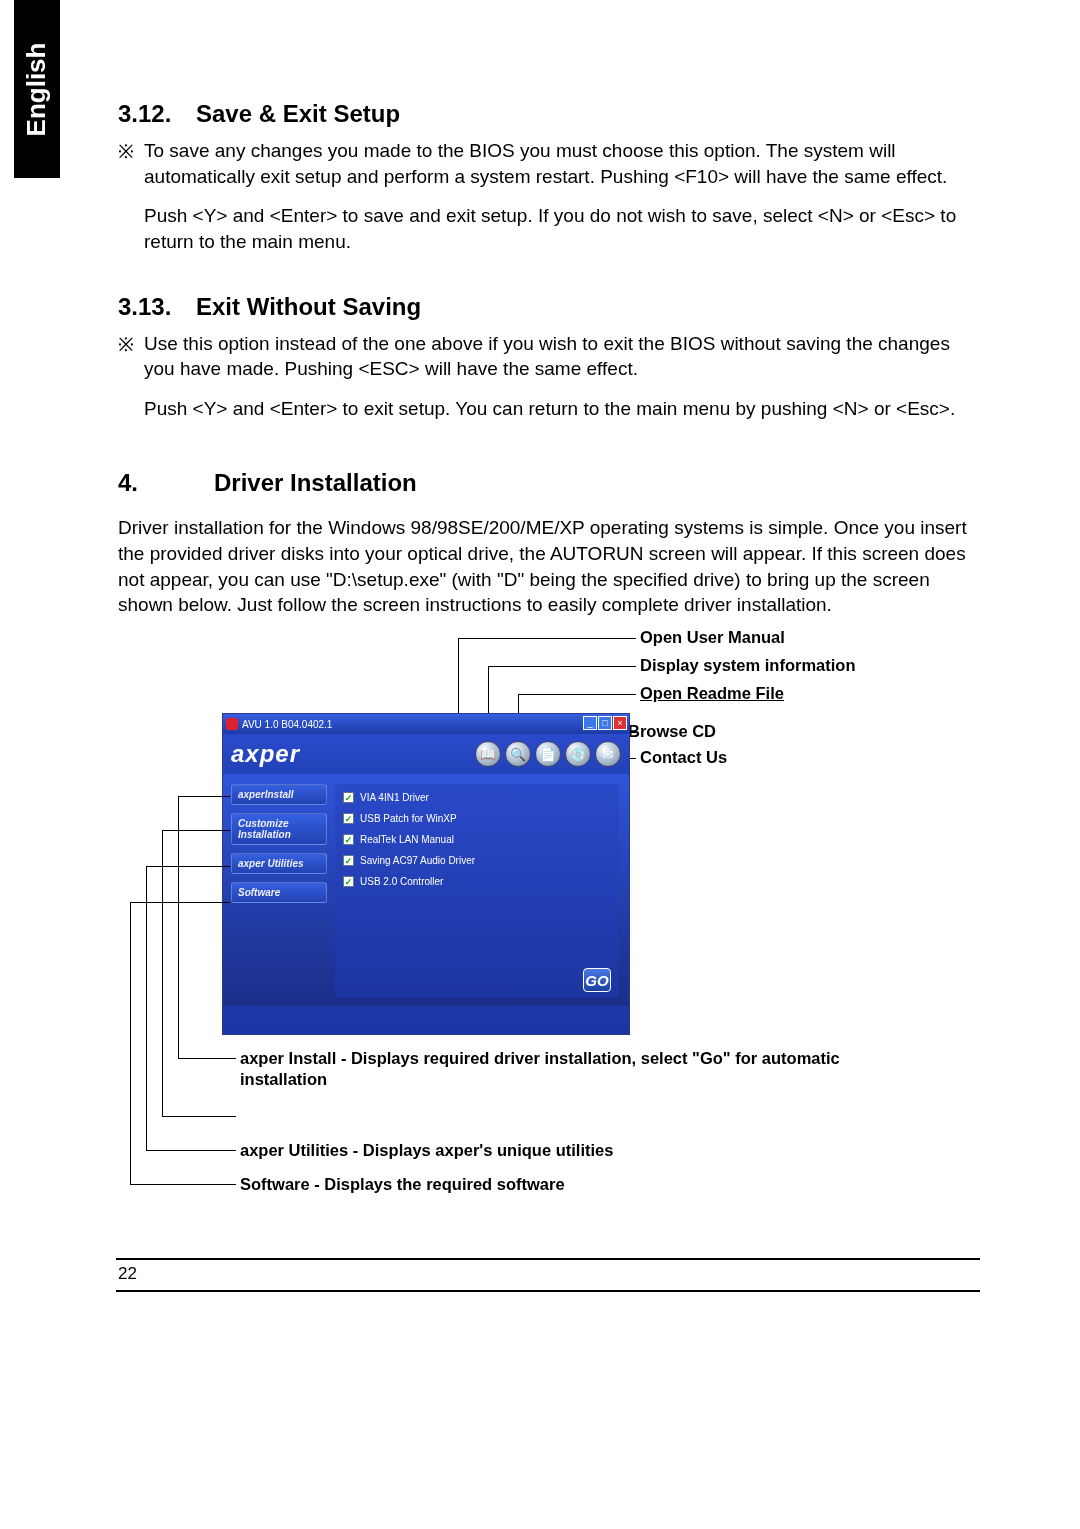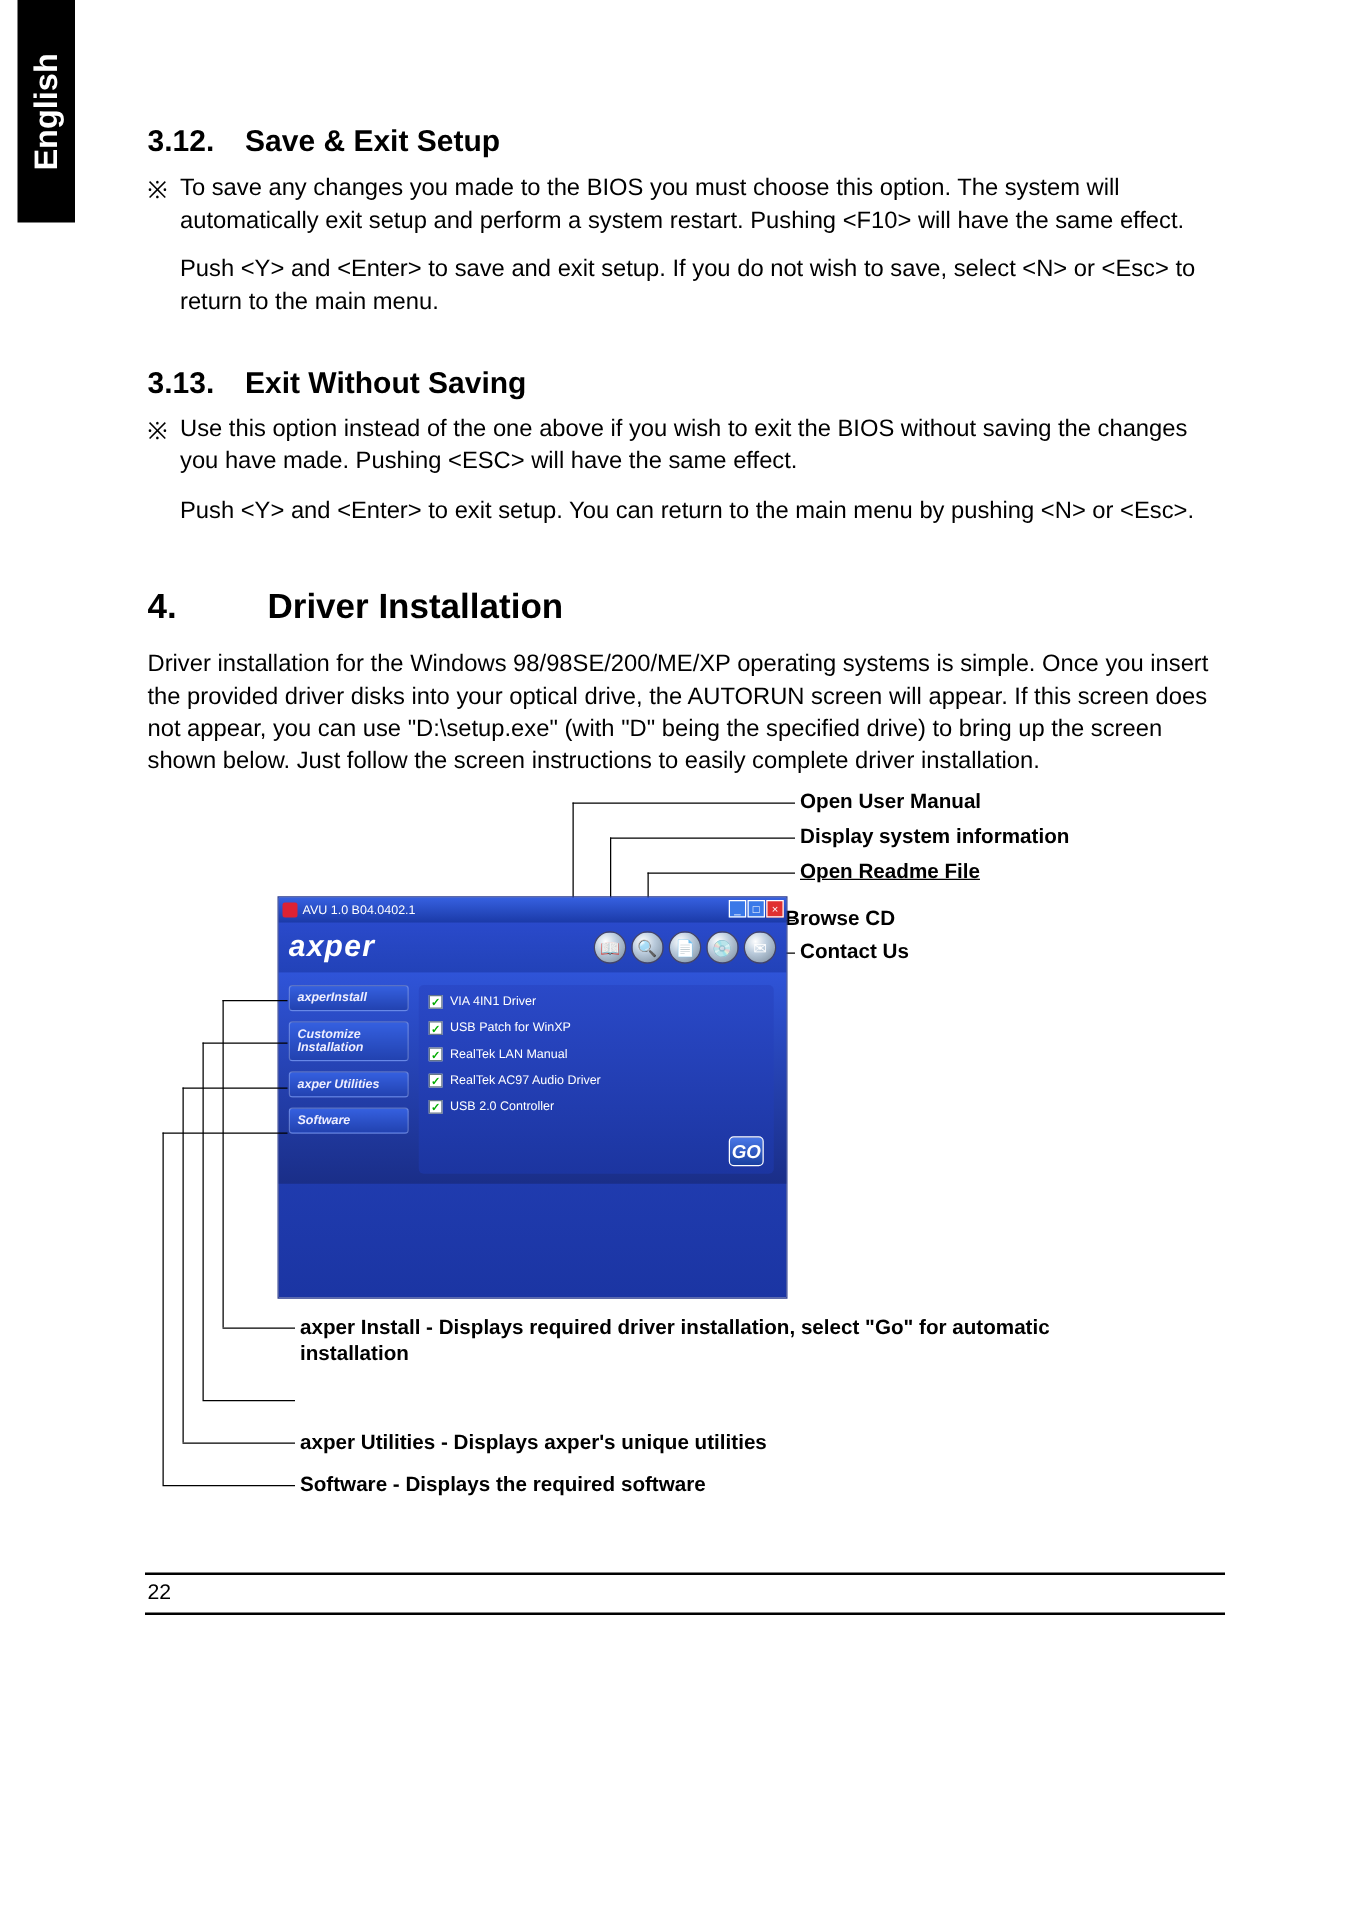--- a/index.html
+++ b/index.html
@@ -40,21 +40,21 @@
   h2.section .num { display: inline-block; width: 78px; }
   .para {
     font-size: 19px;
     line-height: 1.35;
     margin-left: 26px;
     margin-bottom: 14px;
   }
   .bullet-row { display: flex; }
   .bullet-sym { width: 26px; flex-shrink: 0; font-size: 19px; }
   h1.chapter {
-    font-size: 28px;
+    font-size: 24px;
     font-weight: bold;
     margin: 34px 0 18px 0;
   }
   h1.chapter .num { display: inline-block; width: 96px; }
   .intro {
     font-size: 19px;
     line-height: 1.35;
     margin-bottom: 8px;
   }
   
@@ -136,21 +136,21 @@
   }
   .ticon {
     width: 26px; height: 26px; border-radius: 13px;
     background: radial-gradient(circle at 35% 30%, #fff, #bcd 40%, #789 100%);
     border: 1px solid #446;
     display: flex; align-items: center; justify-content: center;
     font-size: 13px;
   }
   .body-area {
     display: flex;
-    height: 169px;
+    height: 232px;
     background: linear-gradient(#2f54d8, #1a2e88);
     padding: 10px 10px 8px 8px;
     gap: 8px;
   }
   .sidebar {
     width: 96px;
     display: flex;
     flex-direction: column;
     gap: 8px;
   }
@@ -307,21 +307,21 @@
           <div class="chk-row">
             <div class="chk">✓</div>
             <span>USB Patch for WinXP</span>
           </div>
           <div class="chk-row">
             <div class="chk">✓</div>
             <span>RealTek LAN Manual</span>
           </div>
           <div class="chk-row">
             <div class="chk">✓</div>
-            <span>RealTek AC97 Audio Driver</span>
+            <span>Saving AC97 Audio Driver</span>
           </div>
           <div class="chk-row">
             <div class="chk">✓</div>
             <span>USB 2.0 Controller</span>
           </div>
           <div class="go-btn">GO</div>
         </div>
       </div>
     </div>
 

